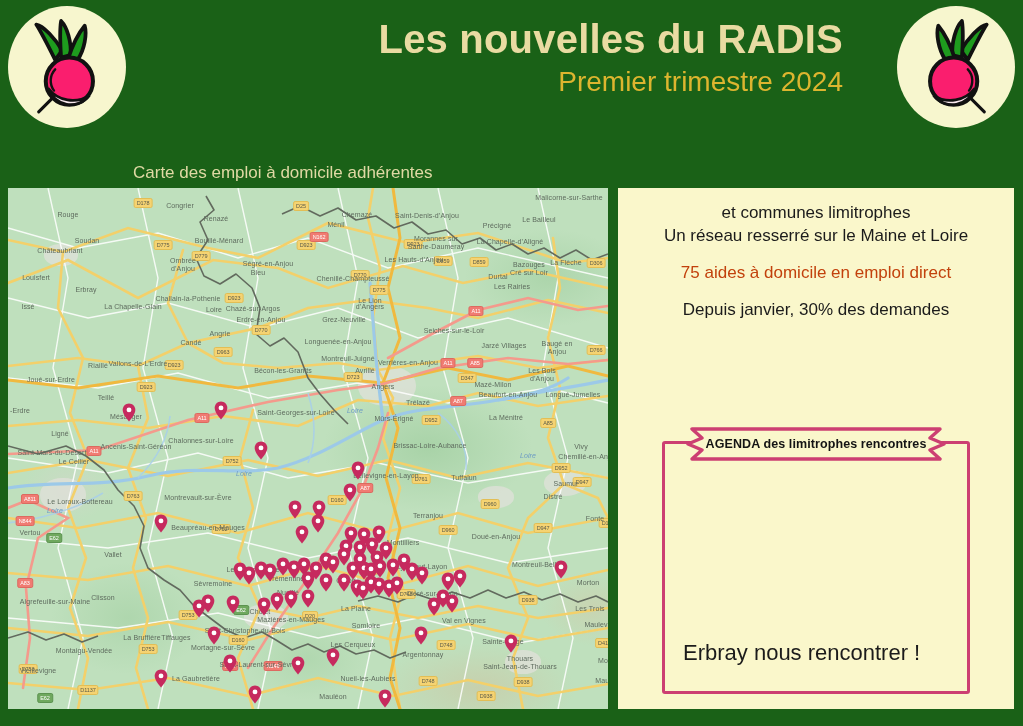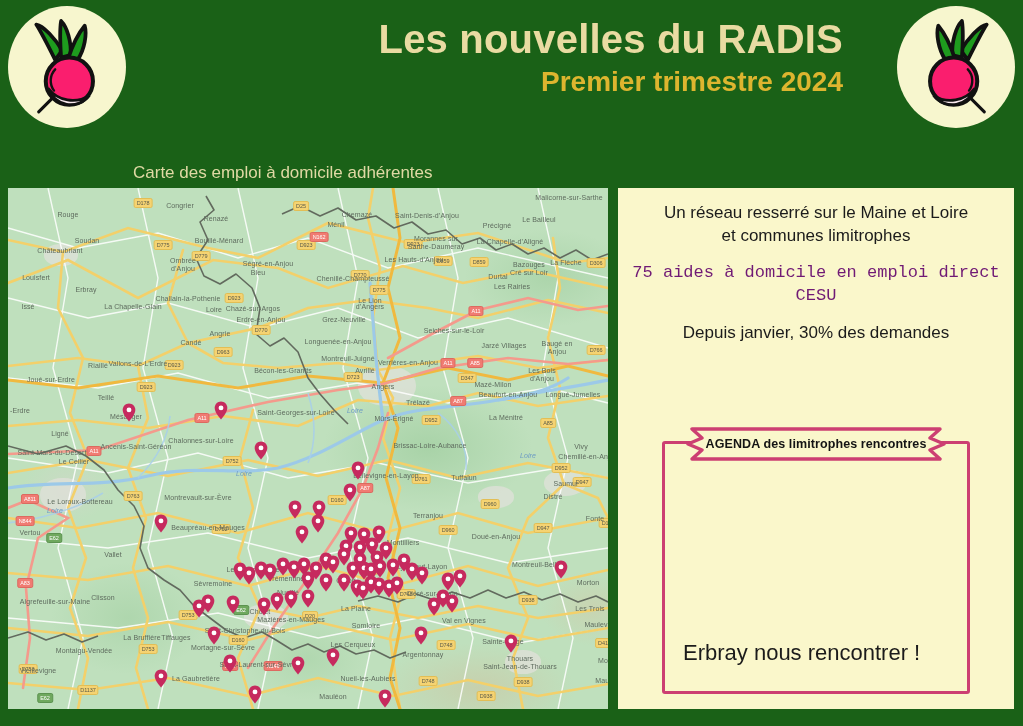--- a/index.html
+++ b/index.html
@@ -27,21 +27,21 @@
   .titleblock{
     position:absolute;left:180px;top:18px;width:663px;
     text-align:right;
   }
   .maintitle{
     color:#E9DBA2;font-size:40px;font-weight:bold;
     letter-spacing:.2px;line-height:1.05;margin:0;
     white-space:nowrap;
   }
   .subtitle{
-    color:#DDB52F;font-size:28px;font-weight:bold;
+    color:#DDB52F;font-size:28px;font-weight:normal;
     line-height:1.15;margin:6px 0 0 0;white-space:nowrap;
   }
 
   
   .map-caption{
     position:absolute;left:133px;top:163px;
     color:#E0D9A4;font-size:17px;white-space:nowrap;
   }
 
   
@@ -101,21 +101,21 @@
     position:absolute;left:618px;top:188px;
     width:396px;height:521px;
     background:#FAF7CB;
   }
   .intro{
     padding:14px 14px 0 14px;text-align:center;
     color:#1B1B1B;font-size:17px;line-height:1.35;
   }
   .intro p{margin:0;}
   .intro .gap{height:14px;}
-  .highlight{color:#701a75;font-size:17px;line-height:1.35;font-family:Liberation Mono, monospace;}
+  .highlight{color:#c2410c;font-size:17px;line-height:1.35;}
 
   
   .agenda{
     position:absolute;left:44px;top:253px;
     width:308px;height:253px;
     border:3px solid #CC3F72;
     border-radius:3px;
     box-sizing:border-box;
   }
   .agenda-banner{
@@ -881,25 +881,24 @@
               <circle cx="12" cy="12" r="4.2" fill="#FFFFFF"></circle>
             </svg>
           </div>
         </div>
     </div>
   </div>
 
   <div class="right-panel">
 
     <div class="intro">
+      <p>et communes limitrophes</p>
       <p>Un réseau resserré sur le Maine et Loire</p>
-      <p>et communes limitrophes</p>
       <div class="gap"></div>
       <p class="highlight">75 aides à domicile en emploi direct</p>
-      <p class="highlight">CESU</p>
       <div class="gap"></div>
       <p>Depuis janvier, 30% des demandes</p>
     </div>
 
     <div class="agenda">
       <div class="agenda-banner">
         <svg viewBox="0 0 268 42" preserveAspectRatio="none" aria-hidden="true">
           <path d="M22 6 L246 6 L258 6 L248 15 L262 21 L248 27 L258 36 L246 36 L22 36 L10 36 L20 27 L6 21 L20 15 L10 6 Z" fill="#FAF7CB" stroke="#CC3F72" stroke-width="3.4" stroke-linejoin="round"></path>
         </svg>
         <div class="banner-text">AGENDA des limitrophes rencontres</div>

